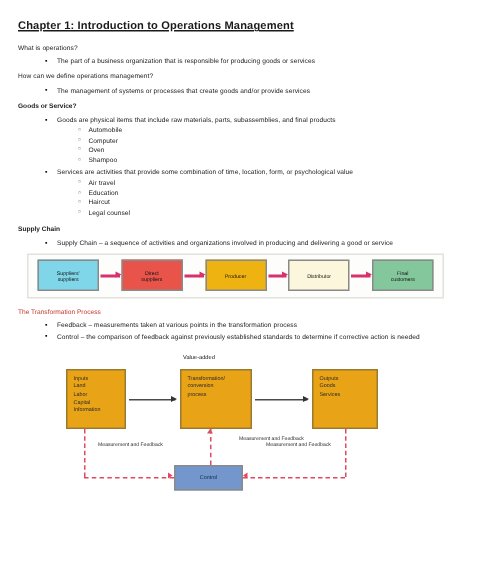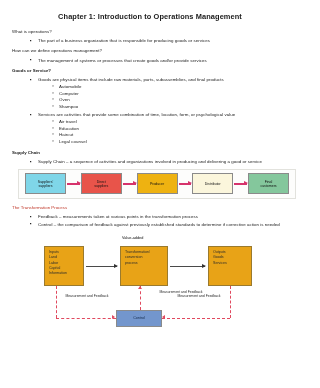--- a/index.html
+++ b/index.html
@@ -17,23 +17,23 @@
   }
   .page {
     width: 300px;
     height: 388px;
     box-sizing: border-box;
     padding: 10px 12px 0 12px;
     position: relative;
     background: #ffffff;
   }
   .doc-title {
-    text-align: center;
     font-weight: bold;
     font-size: 7.4px;
+    text-decoration: underline;
     letter-spacing: 0.1px;
     margin: 3px 0 7px 0;
     line-height: 1.2;
   }
   .q-line {
     font-size: 4.4px;
     margin: 0 0 4px 0;
     line-height: 1.25;
     letter-spacing: 0.05px;
   }

